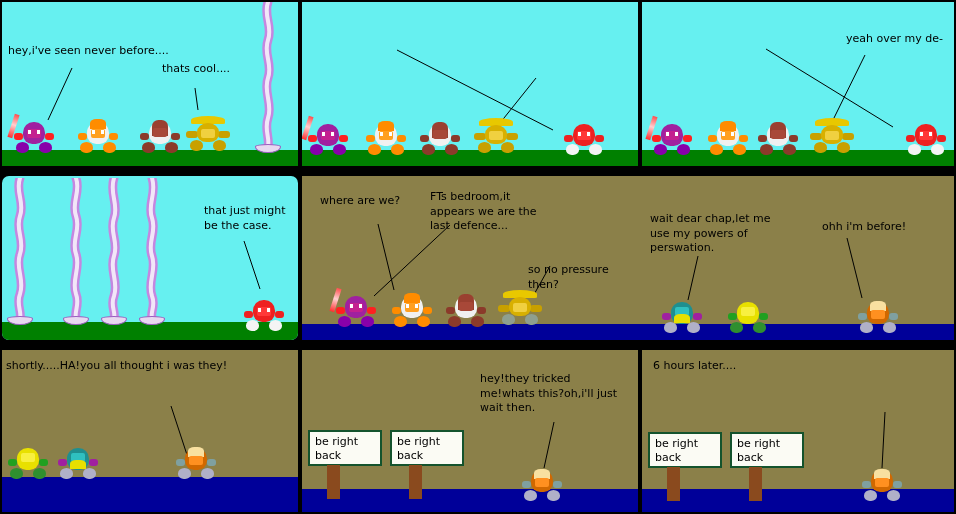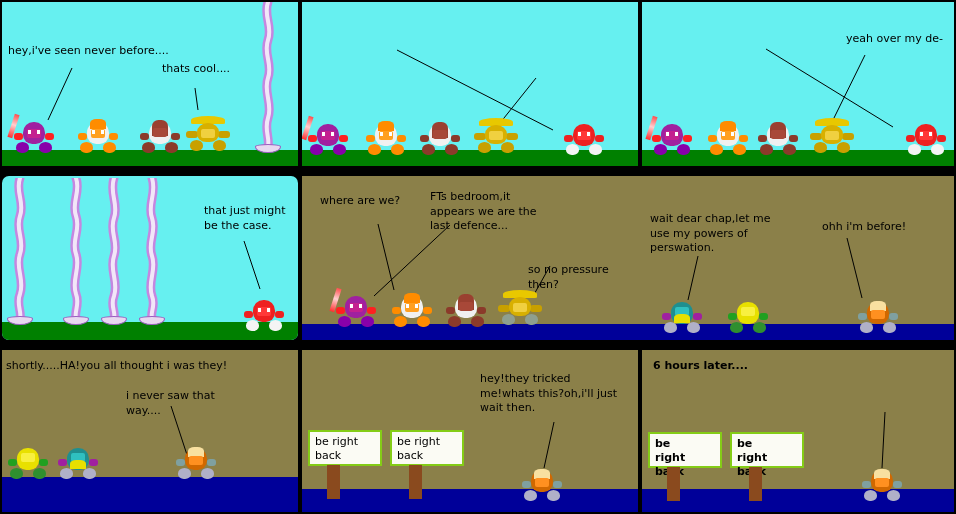--- a/index.html
+++ b/index.html
@@ -86,21 +86,21 @@
   .sign {
     position: absolute;
   }
   .sign .board {
     position: absolute;
     left: 0;
     top: 0;
     width: 74px;
     height: 36px;
     background: #fbfbf4;
-    border: 2px solid #84cc16;
+    border: 2px solid #14532d;
     box-sizing: border-box;
     color: #000;
     font-size: 11px;
     line-height: 14px;
     padding: 3px 16px 0 5px;
     white-space: pre-line;
   }
   .sign .post {
     position: absolute;
     left: 19px;
@@ -521,22 +521,20 @@
       <div class="face" style="background:#ff9020; top:10px;"></div>
       <div class="foot-l" style="background:#b0b0c8;"></div>
       <div class="foot-r" style="background:#b0b0c8;"></div>
     </div>
   </div>
 
   <div class="panel panel-room" style="left:2px; top:350px; width:296px; height:162px;">
     <div class="ground ground-floor" style="top:127px; height:35px;"></div>
 
     <div class="caption" style="left:4px; top:9px;">shortly.....HA!you all thought i was they!</div>
-    <div class="caption" style="left:124px; top:39px;">i never saw that
-way....</div>
 
     <svg class="pointer" style="left:0;top:0;width:296px;height:162px;">
       <line x1="169" y1="56" x2="188" y2="114"></line>
     </svg>
 
     <div class="sprite" style="left:6px; top:96px;">
       <div class="arm-l" style="background:#20a020;"></div>
       <div class="arm-r" style="background:#20a020;"></div>
       <div class="body" style="background:#e8e000;"></div>
       <div class="face" style="background:#f8f040; top:7px;"></div>
@@ -589,21 +587,21 @@
       <div class="arm-l" style="background:#7fa0a0;"></div>
       <div class="arm-r" style="background:#7fa0a0;"></div>
       <div class="body" style="background:#d06800;"></div>
       <div class="crest" style="background:#f8e0a0; top:1px; height:10px;"></div>
       <div class="face" style="background:#ff9020; top:10px;"></div>
       <div class="foot-l" style="background:#b0b0c8;"></div>
       <div class="foot-r" style="background:#b0b0c8;"></div>
     </div>
   </div>
 
-  <div class="panel panel-room" style="left:642px; top:350px; width:312px; height:162px;font-weight:bold;">
+  <div class="panel panel-room" style="left:642px; top:350px; width:312px; height:162px;">
     <div class="ground ground-floor" style="top:139px; height:23px;"></div>
 
     <div class="caption" style="left:11px; top:9px;">6 hours later....</div>
 
     <svg class="pointer" style="left:0;top:0;width:312px;height:162px;">
       <line x1="243" y1="62" x2="240" y2="118"></line>
     </svg>
 
     <div class="sign" style="left:6px; top:82px;">
       <div class="board">be right

